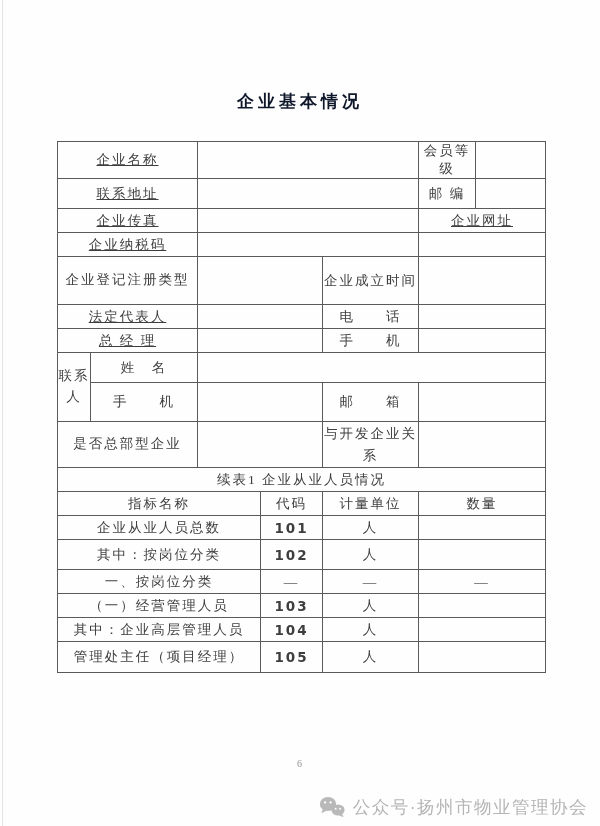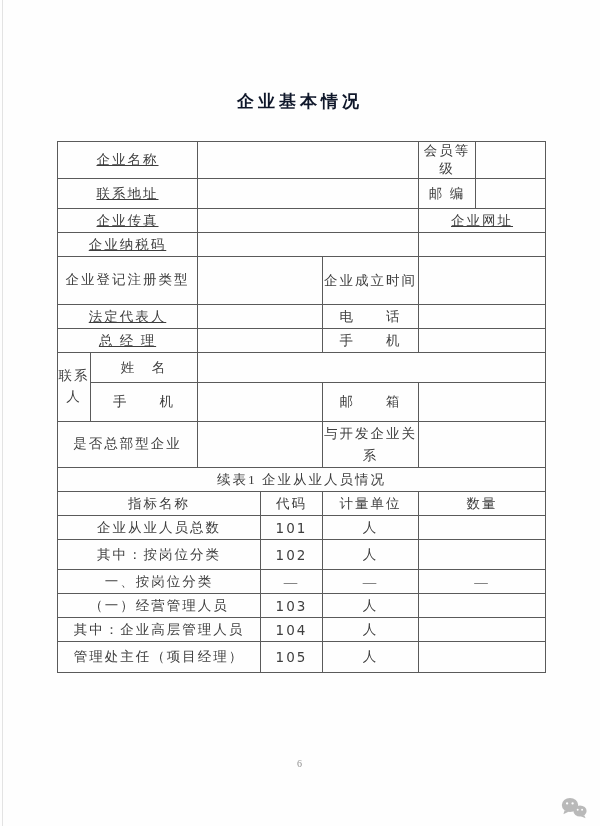--- a/index.html
+++ b/index.html
@@ -25,21 +25,21 @@
   .h39{height:39px}.h46{height:46px}.h31{height:31px}
   td.lbl{letter-spacing:3px;text-decoration:underline;}
   td.lbl-left{text-align:left;padding:2px 5px;letter-spacing:3px;line-height:1.5;margin-top:39px;}
   td.wrapc{padding:2px 13px;line-height:1.6;letter-spacing:2px;}
   td.small{font-size:11px;letter-spacing:0.5px;}
   td.vert{padding:0 9px;word-break:break-all;line-height:1.55;letter-spacing:0;}
   td.namecell{text-align:left;padding:2px 4px;letter-spacing:2.5px;}
   td.indent{padding-left:38px;}
   td.hdr{letter-spacing:5px;padding-left:5px;}
   td.hdr-qty{letter-spacing:12px;padding-left:12px;}
-  td.num{font-family:"DejaVu Sans","Liberation Sans",sans-serif;font-size:13px;letter-spacing:1px;color:#4c4c4c;}
+  td.num{font-family:"DejaVu Sans","Liberation Sans",sans-serif;font-size:13px;letter-spacing:1px;color:#4c4c4c;font-weight:bold;}
   td.section{letter-spacing:2.5px;font-size:14px;}
   .page-num{
     position:absolute;top:758px;left:0;width:100%;text-align:center;
     font-size:10px;color:#8f8f8f;letter-spacing:1px;
   }
   .footer-bar{
     position:absolute;right:12px;bottom:7px;display:flex;align-items:center;gap:7px;
     color:#b5b5b5;font-size:17.5px;letter-spacing:1.5px;
     font-family:"Liberation Sans","DejaVu Sans",sans-serif;
   }
@@ -182,13 +182,14 @@
       <g fill="#fefefe">
         <circle cx="6.1" cy="6.4" r="1.15"></circle>
         <circle cx="11.6" cy="6.4" r="1.15"></circle>
       </g>
       <g fill="#fefefe">
         <circle cx="16.7" cy="12.7" r="0.95"></circle>
         <circle cx="21.1" cy="12.7" r="0.95"></circle>
       </g>
     </svg>
   </span>
+  <span>公众号·扬州市物业管理协会</span>
 </div>
 
 </body></html>

